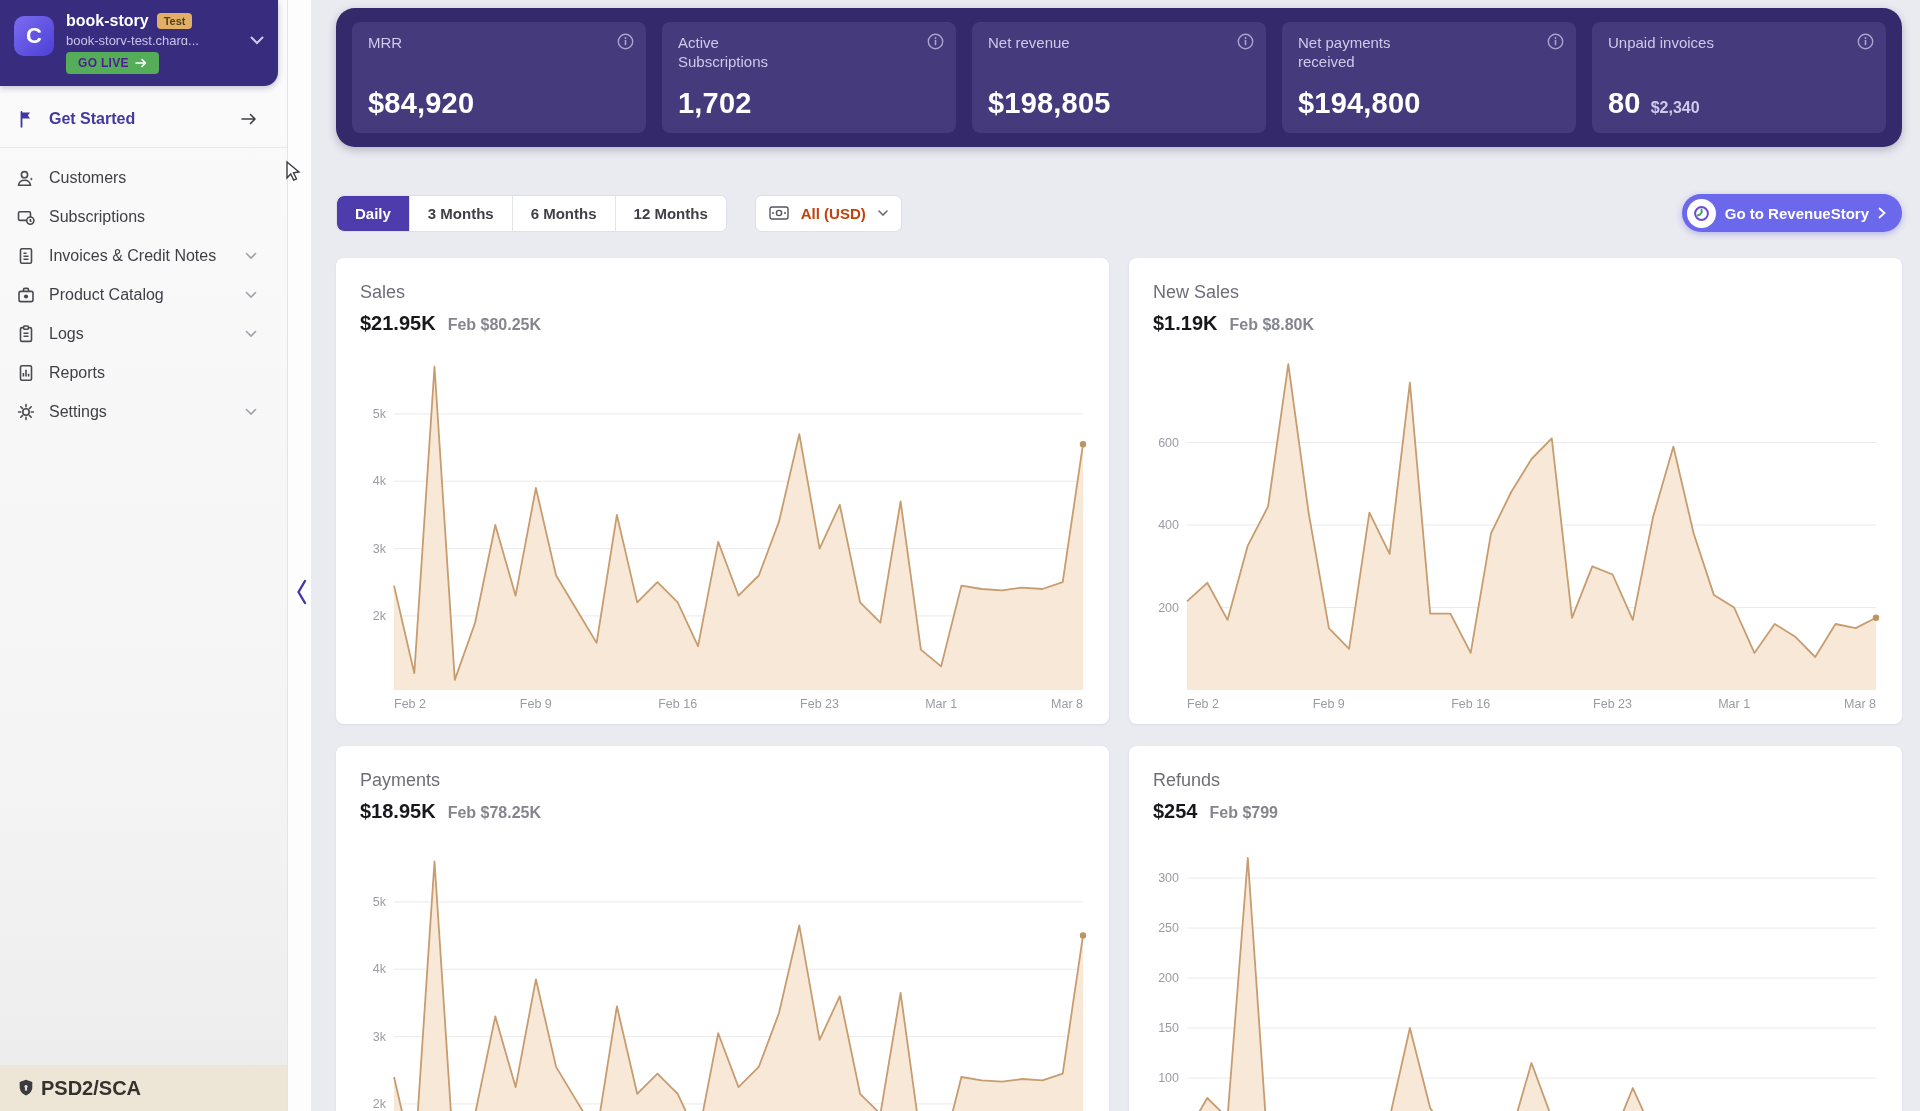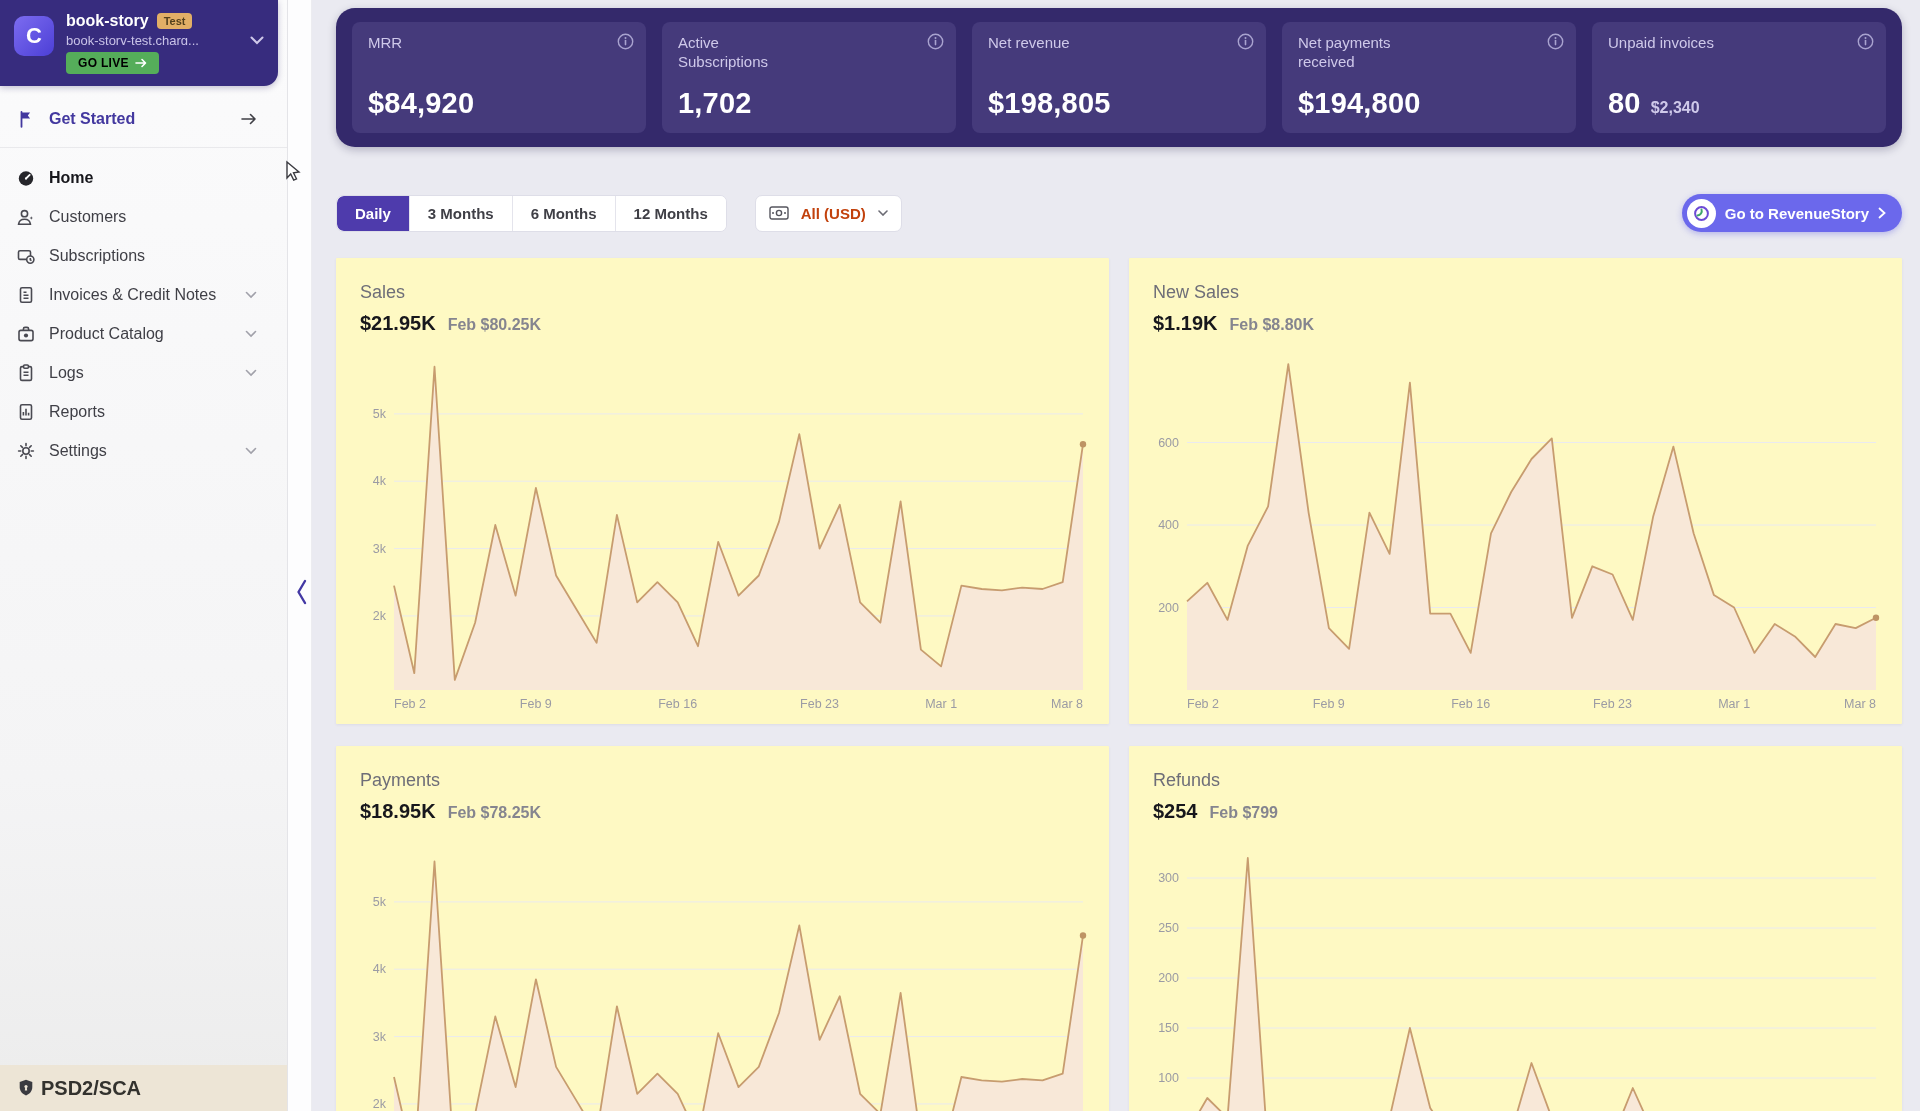--- a/index.html
+++ b/index.html
@@ -14,21 +14,21 @@
 
   
   .sidebar{position:absolute;left:0;top:0;bottom:0;width:288px;background:linear-gradient(180deg,#FBFBFC 0%,#F4F4F5 70%,#ECECEC 100%);display:flex;flex-direction:column;border-right:1px solid #E4E4E8;}
   .org-card{width:278px;height:86px;background:var(--org-bg);border-radius:0 0 14px 14px;border-top-right-radius:0;border-bottom-left-radius:0;padding:12px 14px;position:relative;display:flex;gap:12px;color:#fff;box-shadow:0 2px 6px rgba(30,20,90,.25);}
   .org-logo{width:40px;height:40px;border-radius:10px;background:linear-gradient(135deg,#7C6CF0,#4C3FD6);display:flex;align-items:center;justify-content:center;font-size:22px;font-weight:bold;color:#fff;margin-top:4px;flex:0 0 auto;}
   .org-info{display:flex;flex-direction:column;gap:3px;min-width:0;}
   .org-name-row{display:flex;align-items:center;gap:8px;}
   .org-name{font-size:16px;font-weight:bold;}
   .test-badge{background:var(--test-badge-bg);color:#53401C;font-size:11px;font-weight:bold;border-radius:4px;padding:2px 7px;}
   .org-domain{font-size:13px;color:#C9C3E8;white-space:nowrap;overflow:hidden;text-overflow:ellipsis;max-width:165px;}
-  .go-live-btn{margin-top:4px;background:var(--go-live-bg);border:none;color:#000000;font-weight:bold;font-size:12px;border-radius:4px;padding:4px 12px;display:inline-flex;align-items:center;gap:6px;cursor:pointer;width:max-content;letter-spacing:.3px;}
+  .go-live-btn{margin-top:4px;background:var(--go-live-bg);border:none;color:#4c1d95;font-weight:bold;font-size:12px;border-radius:4px;padding:4px 12px;display:inline-flex;align-items:center;gap:6px;cursor:pointer;width:max-content;letter-spacing:.3px;}
   .org-chevron{position:absolute;right:14px;top:36px;cursor:pointer;}
 
   .get-started{margin-top:16px;height:46px;display:flex;align-items:center;padding:0 30px 12px 16px;cursor:pointer;border-bottom:1px solid #E9E9EC;}
   .get-started-label{font-size:16px;font-weight:bold;color:#43389F;margin-left:13px;}
   .get-started .spacer{flex:1;}
 
   .nav{padding:10px 0 0 0;}
   .nav-item{height:39px;display:flex;align-items:center;padding:0 30px 0 16px;cursor:pointer;}
   .nav-label{font-size:16px;color:#3F3F46;margin-left:13px;}
   .nav-item.active .nav-label{font-weight:bold;color:#17171C;}
@@ -55,21 +55,21 @@
   .segmented{display:flex;background:#fff;border:1px solid #DEDEE8;border-radius:7px;overflow:hidden;height:37px;}
   .seg-btn{border:none;background:#fff;padding:0 18px;font-size:15px;color:#3F3F46;font-weight:bold;cursor:pointer;border-right:1px solid #E4E4EC;font-family:inherit;}
   .seg-btn:last-child{border-right:none;}
   .seg-btn.active{background:var(--accent);color:#fff;border-radius:7px 0 0 7px;}
   .currency-btn{margin-left:28px;height:37px;background:#fff;border:1px solid #DEDEE8;border-radius:7px;display:flex;align-items:center;gap:12px;padding:0 13px;font-size:15px;font-weight:bold;color:#c2410c;cursor:pointer;font-family:inherit;}
   .filter-spacer{flex:1;}
   .revstory-btn{height:38px;border:none;border-radius:19px;background:var(--revstory-bg);color:#fff;display:flex;align-items:center;gap:9px;padding:0 16px 0 5px;font-size:15px;font-weight:bold;cursor:pointer;box-shadow:0 2px 6px rgba(80,80,220,.35);font-family:inherit;}
   .revstory-icon{width:29px;height:29px;border-radius:50%;background:#fff;display:flex;align-items:center;justify-content:center;}
 
   .charts{margin-top:26px;display:grid;grid-template-columns:1fr 1fr;gap:22px 20px;grid-auto-rows:466px;}
-  .chart-card{background:#fef9c3;border-radius:1px;box-shadow:0 1px 3px rgba(40,40,80,.07);position:relative;padding:24px 24px 0 24px;}
+  .chart-card{background:#ffffff;border-radius:8px;box-shadow:0 1px 3px rgba(40,40,80,.07);position:relative;padding:24px 24px 0 24px;}
   .chart-title{font-size:18px;color:#6E6E78;}
   .chart-value-row{margin-top:9px;display:flex;align-items:baseline;gap:12px;}
   .chart-value{font-size:20px;font-weight:bold;color:#17171C;}
   .chart-compare{font-size:16px;font-weight:bold;color:#85858F;}
   .chart-plot{position:absolute;left:22px;right:18px;top:96px;bottom:10px;}
   .chart-plot svg{display:block;font-family:inherit;}
 
   .icon{display:inline-flex;align-items:center;justify-content:center;flex:0 0 auto;}
   .mouse-cursor{position:absolute;left:283px;top:160px;z-index:50;pointer-events:none;}
 </style>
@@ -111,30 +111,20 @@
     <span class="get-started-label">Get Started</span>
     <span class="spacer"></span>
     <span class="icon">
       <svg width="16" height="12" viewBox="0 0 16 12">
           <path d="M1 6h13M9.5 1.5L14 6l-4.5 4.5" stroke="#3F3F46" stroke-width="1.6" fill="none" stroke-linecap="round" stroke-linejoin="round"></path>
         </svg>
     </span>
   </div>
 
   <nav class="nav">
-    <div class="nav-item active">
-      <span class="icon">
-        <svg width="20" height="20" viewBox="0 0 20 20">
-            <circle cx="10" cy="10.5" r="7.2" fill="#26262B"></circle>
-            <path d="M10 10.5l3.7-3.6" stroke="#fff" stroke-width="1.8" stroke-linecap="round"></path>
-            <circle cx="10" cy="10.5" r="1.1" fill="#fff"></circle>
-          </svg>
-      </span>
-      <span class="nav-label">Home</span>
-    </div>
     <div class="nav-item">
       <span class="icon">
         <svg width="20" height="20" viewBox="0 0 20 20" fill="none" stroke="#4A4A52" stroke-width="1.6">
             <circle cx="8.5" cy="6.7" r="3.1"></circle>
             <path d="M2.6 17.2c.4-3.3 2.9-4.9 5.9-4.9s5.5 1.6 5.9 4.9z"></path>
             <path d="M15.3 9.3l.5 1.2 1.2.5-1.2.5-.5 1.2-.5-1.2-1.2-.5 1.2-.5z" fill="#4A4A52" stroke="none"></path>
           </svg>
       </span>
       <span class="nav-label">Customers</span>
     </div>

